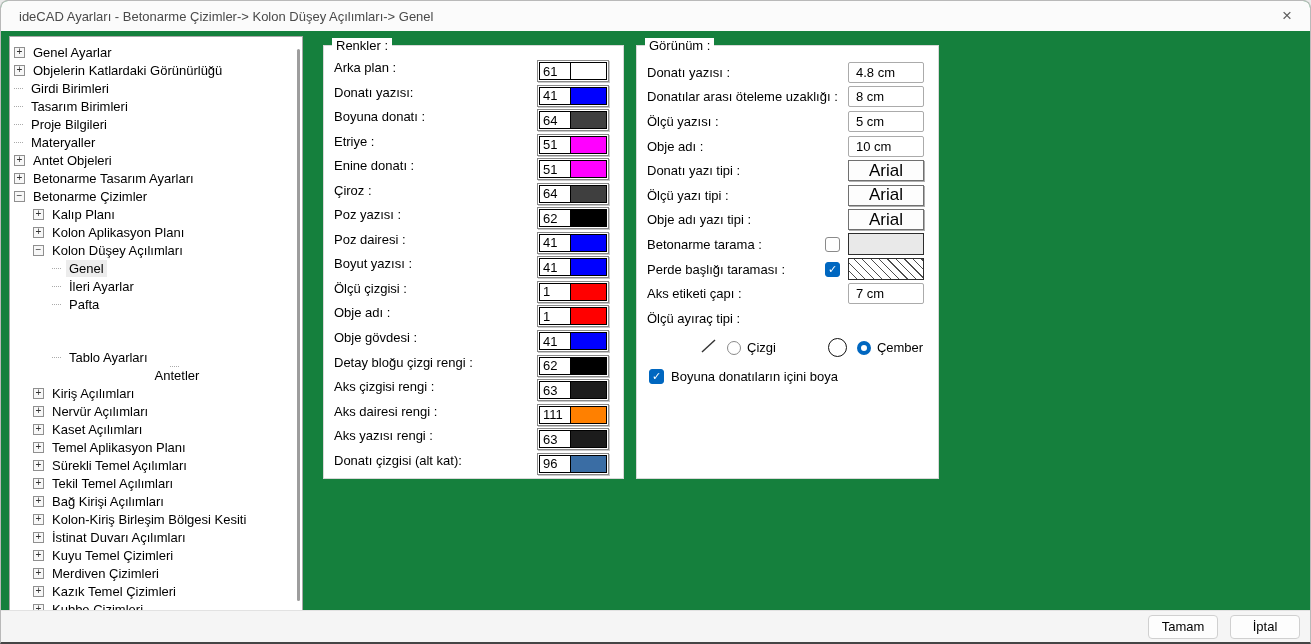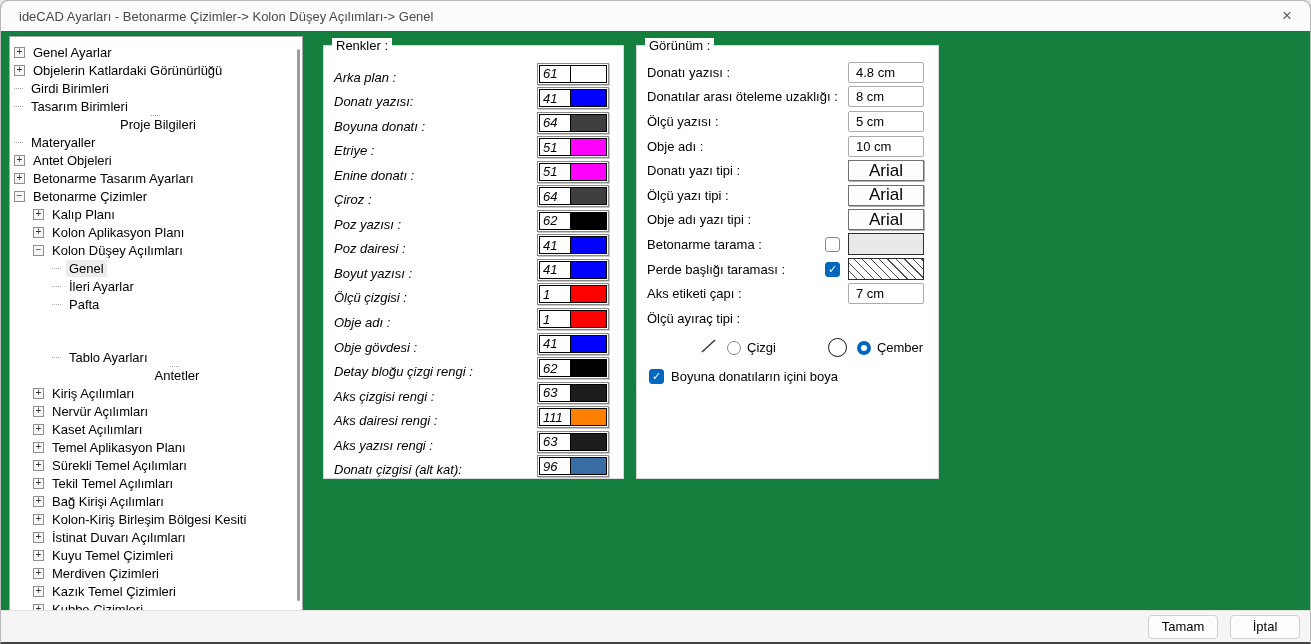--- a/index.html
+++ b/index.html
@@ -20,21 +20,21 @@
   .connector{flex:none;width:9px;height:0;border-top:1px dotted #aaa;margin-right:5px;}
   .tree-label{padding:1px 3px;}
   .tree-label.selected{background:#ececec;}
   .vscroll{position:absolute;right:2px;top:12px;width:3px;height:552px;background:#9d9d9d;border-radius:2px;}
   
   .group{position:absolute;border:1px solid #d8d8d8;background:#fff;box-sizing:border-box;}
   .group-title{position:absolute;top:-8px;left:8px;background:#fff;padding:0 4px;}
   #renkler{left:322px;top:44px;width:301px;height:434px;}
   #gorunum{left:635px;top:44px;width:303px;height:434px;}
   .rows{position:absolute;left:10px;right:14px;top:14px;bottom:0;}
-  .crow{height:24.55px;display:flex;align-items:flex-end;font-style:italic;}
+  .crow{height:24.55px;display:flex;align-items:flex-start;}
   .crow .lbl{flex:1;}
   .colorctl{width:72px;height:22px;box-sizing:border-box;border:1px solid #8a8a8a;background:#fff;padding:1px;
     box-shadow:1px 1px 0 #c9c9c9;}
   .colorctl .inner{display:flex;height:100%;border:1px solid #000;box-sizing:border-box;}
   .colorctl .num{width:27px;display:flex;align-items:center;padding-left:3px;border-right:1px solid #000;background:#fff;}
   .colorctl .sw{flex:1;}
   
   .grow{height:24.6px;display:flex;align-items:center;}
   .grow .lbl{flex:1;}
   .ctl{margin-left:auto;}
@@ -87,21 +87,21 @@
           <span class="tree-label">Objelerin Katlardaki Görünürlüğü</span>
         </div>
         <div class="tree-row" style="padding-left: 4px;">
           <span class="connector"></span>
           <span class="tree-label">Girdi Birimleri</span>
         </div>
         <div class="tree-row" style="padding-left: 4px;">
           <span class="connector"></span>
           <span class="tree-label">Tasarım Birimleri</span>
         </div>
-        <div class="tree-row" style="padding-left: 4px; flex-direction: column;">
+        <div class="tree-row" style="padding-left: 4px;">
           <span class="connector"></span>
           <span class="tree-label">Proje Bilgileri</span>
         </div>
         <div class="tree-row" style="padding-left: 4px;">
           <span class="connector"></span>
           <span class="tree-label">Materyaller</span>
         </div>
         <div class="tree-row" style="padding-left: 4px;">
           <span class="twist">+</span>
           <span class="tree-label">Antet Objeleri</span>

